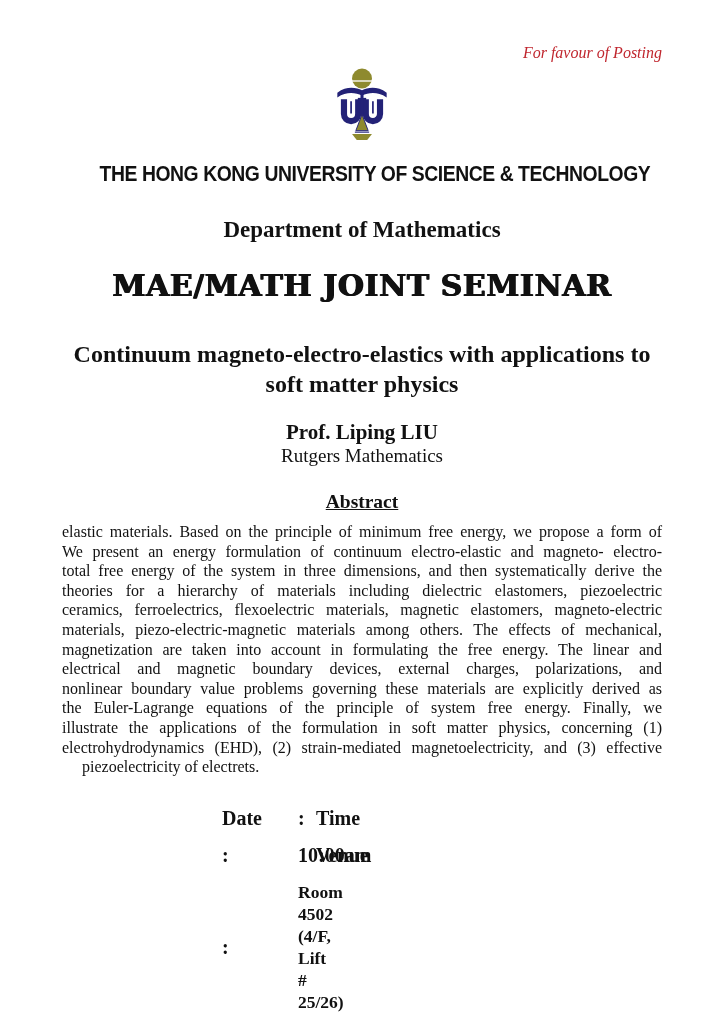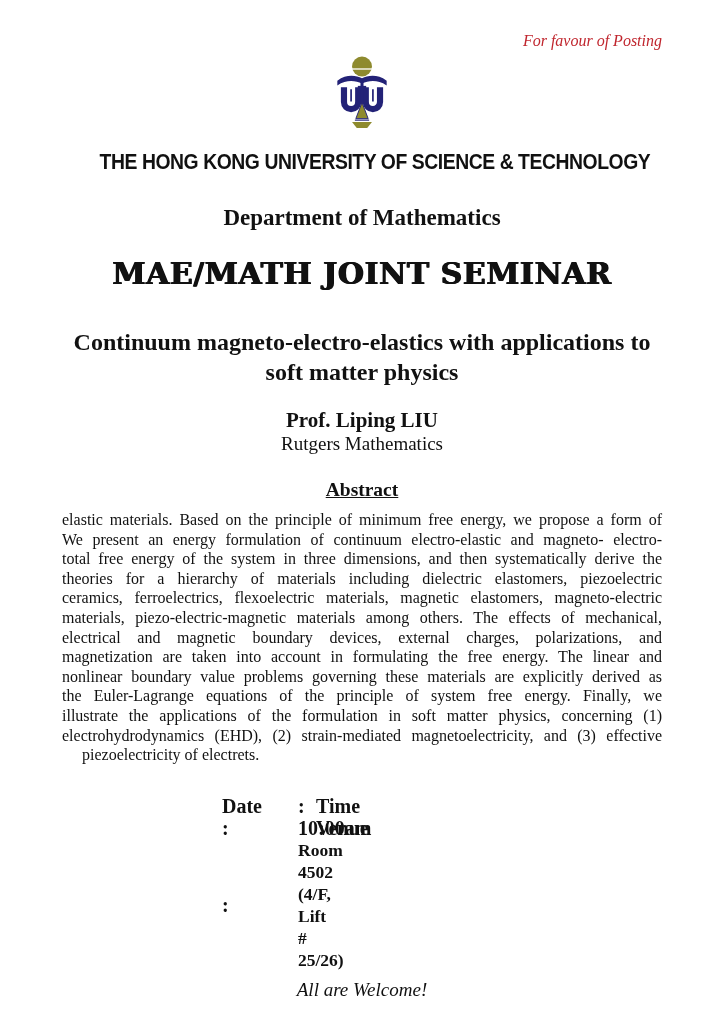--- a/index.html
+++ b/index.html
@@ -2,21 +2,21 @@
 <html style="--posting-red: #c0262e; --logo-gold: #8e8a2e; --logo-navy: #232277;"><head>
 <meta charset="utf-8">
 <style>
   html,body{margin:0;padding:0;background:#ffffff;}
   .page{
     width:724px;height:1024px;background:#fff;margin:0 auto;position:relative;
     font-family:"Liberation Serif",serif;color:#111;overflow:hidden;
   }
   .content{width:600px;margin:0 auto;}
   .posting-note{
-    padding-top:32px;text-align:right;font-style:italic;
+    padding-top:44px;text-align:right;font-style:italic;
     font-size:16px;line-height:18px;color:var(--posting-red,#c0262e);
   }
   .logo-wrap{margin-top:6px;text-align:center;height:74px;}
   svg.logo{width:58px;height:74px;}
   .lg-gold{fill:var(--logo-gold,#8e8a2e);}
   .lg-navy{fill:var(--logo-navy,#232277);}
   .lg-navy-stroke{stroke:var(--logo-navy,#232277);fill:none;}
   .university{
     margin-top:19px;text-align:center;font-family:"Liberation Sans",sans-serif;
     font-weight:700;font-size:22px;line-height:26px;white-space:nowrap;
@@ -31,21 +31,21 @@
   .talk-title{margin-top:36px;text-align:center;font-weight:700;font-size:24px;line-height:29.5px;}
   .speaker{margin-top:21px;text-align:center;font-weight:700;font-size:21px;line-height:24px;}
   .affiliation{text-align:center;font-size:19px;line-height:23px;}
   .abstract-heading{margin-top:23px;text-align:center;font-weight:700;font-size:19.5px;line-height:23px;}
   .abstract-heading span{text-decoration:underline;}
   .abstract-body{margin-top:9px;font-size:16px;line-height:19.6px;}
   .abs-line{text-align:justify;text-align-last:justify;}
   .abs-line:last-child{text-align-last:left;margin-left:20px;}
   .details{
     margin-top:30px;margin-left:160px;display:grid;grid-template-columns:76px 18px auto;
-    font-weight:700;font-size:20px;line-height:22px;align-items:center;
+    row-gap:15px;font-weight:700;font-size:20px;line-height:22px;align-items:center;
   }
   .detail-value.venue-value{font-size:17.5px;}
   .welcome{margin-top:7px;text-align:center;font-style:italic;font-size:19px;line-height:23px;}
 </style>
 </head>
 <body>
 
 <div class="page">
   <div class="content">
 
@@ -97,22 +97,22 @@
       <span>Abstract</span>
     </div>
 
     <div class="abstract-body">
       <div class="abs-line">elastic materials. Based on the principle of minimum free energy, we propose a form of</div>
       <div class="abs-line">We present an energy formulation of continuum electro-elastic and magneto- electro-</div>
       <div class="abs-line">total free energy of the system in three dimensions, and then systematically derive the</div>
       <div class="abs-line">theories for a hierarchy of materials including dielectric elastomers, piezoelectric</div>
       <div class="abs-line">ceramics, ferroelectrics, flexoelectric materials, magnetic elastomers, magneto-electric</div>
       <div class="abs-line">materials, piezo-electric-magnetic materials among others. The effects of mechanical,</div>
+      <div class="abs-line">magnetization are taken into account in formulating the free energy. The linear and</div>
       <div class="abs-line">electrical and magnetic boundary devices, external charges, polarizations, and</div>
-      <div class="abs-line">magnetization are taken into account in formulating the free energy. The linear and</div>
       <div class="abs-line">nonlinear boundary value problems governing these materials are explicitly derived as</div>
       <div class="abs-line">the Euler-Lagrange equations of the principle of system free energy. Finally, we</div>
       <div class="abs-line">illustrate the applications of the formulation in soft matter physics, concerning (1)</div>
       <div class="abs-line">electrohydrodynamics (EHD), (2) strain-mediated magnetoelectricity, and (3) effective</div>
       <div class="abs-line">piezoelectricity of electrets.</div>
     </div>
 
     <div class="details">
       <div class="detail-label">Date</div>
       <div class="detail-colon">:</div>

